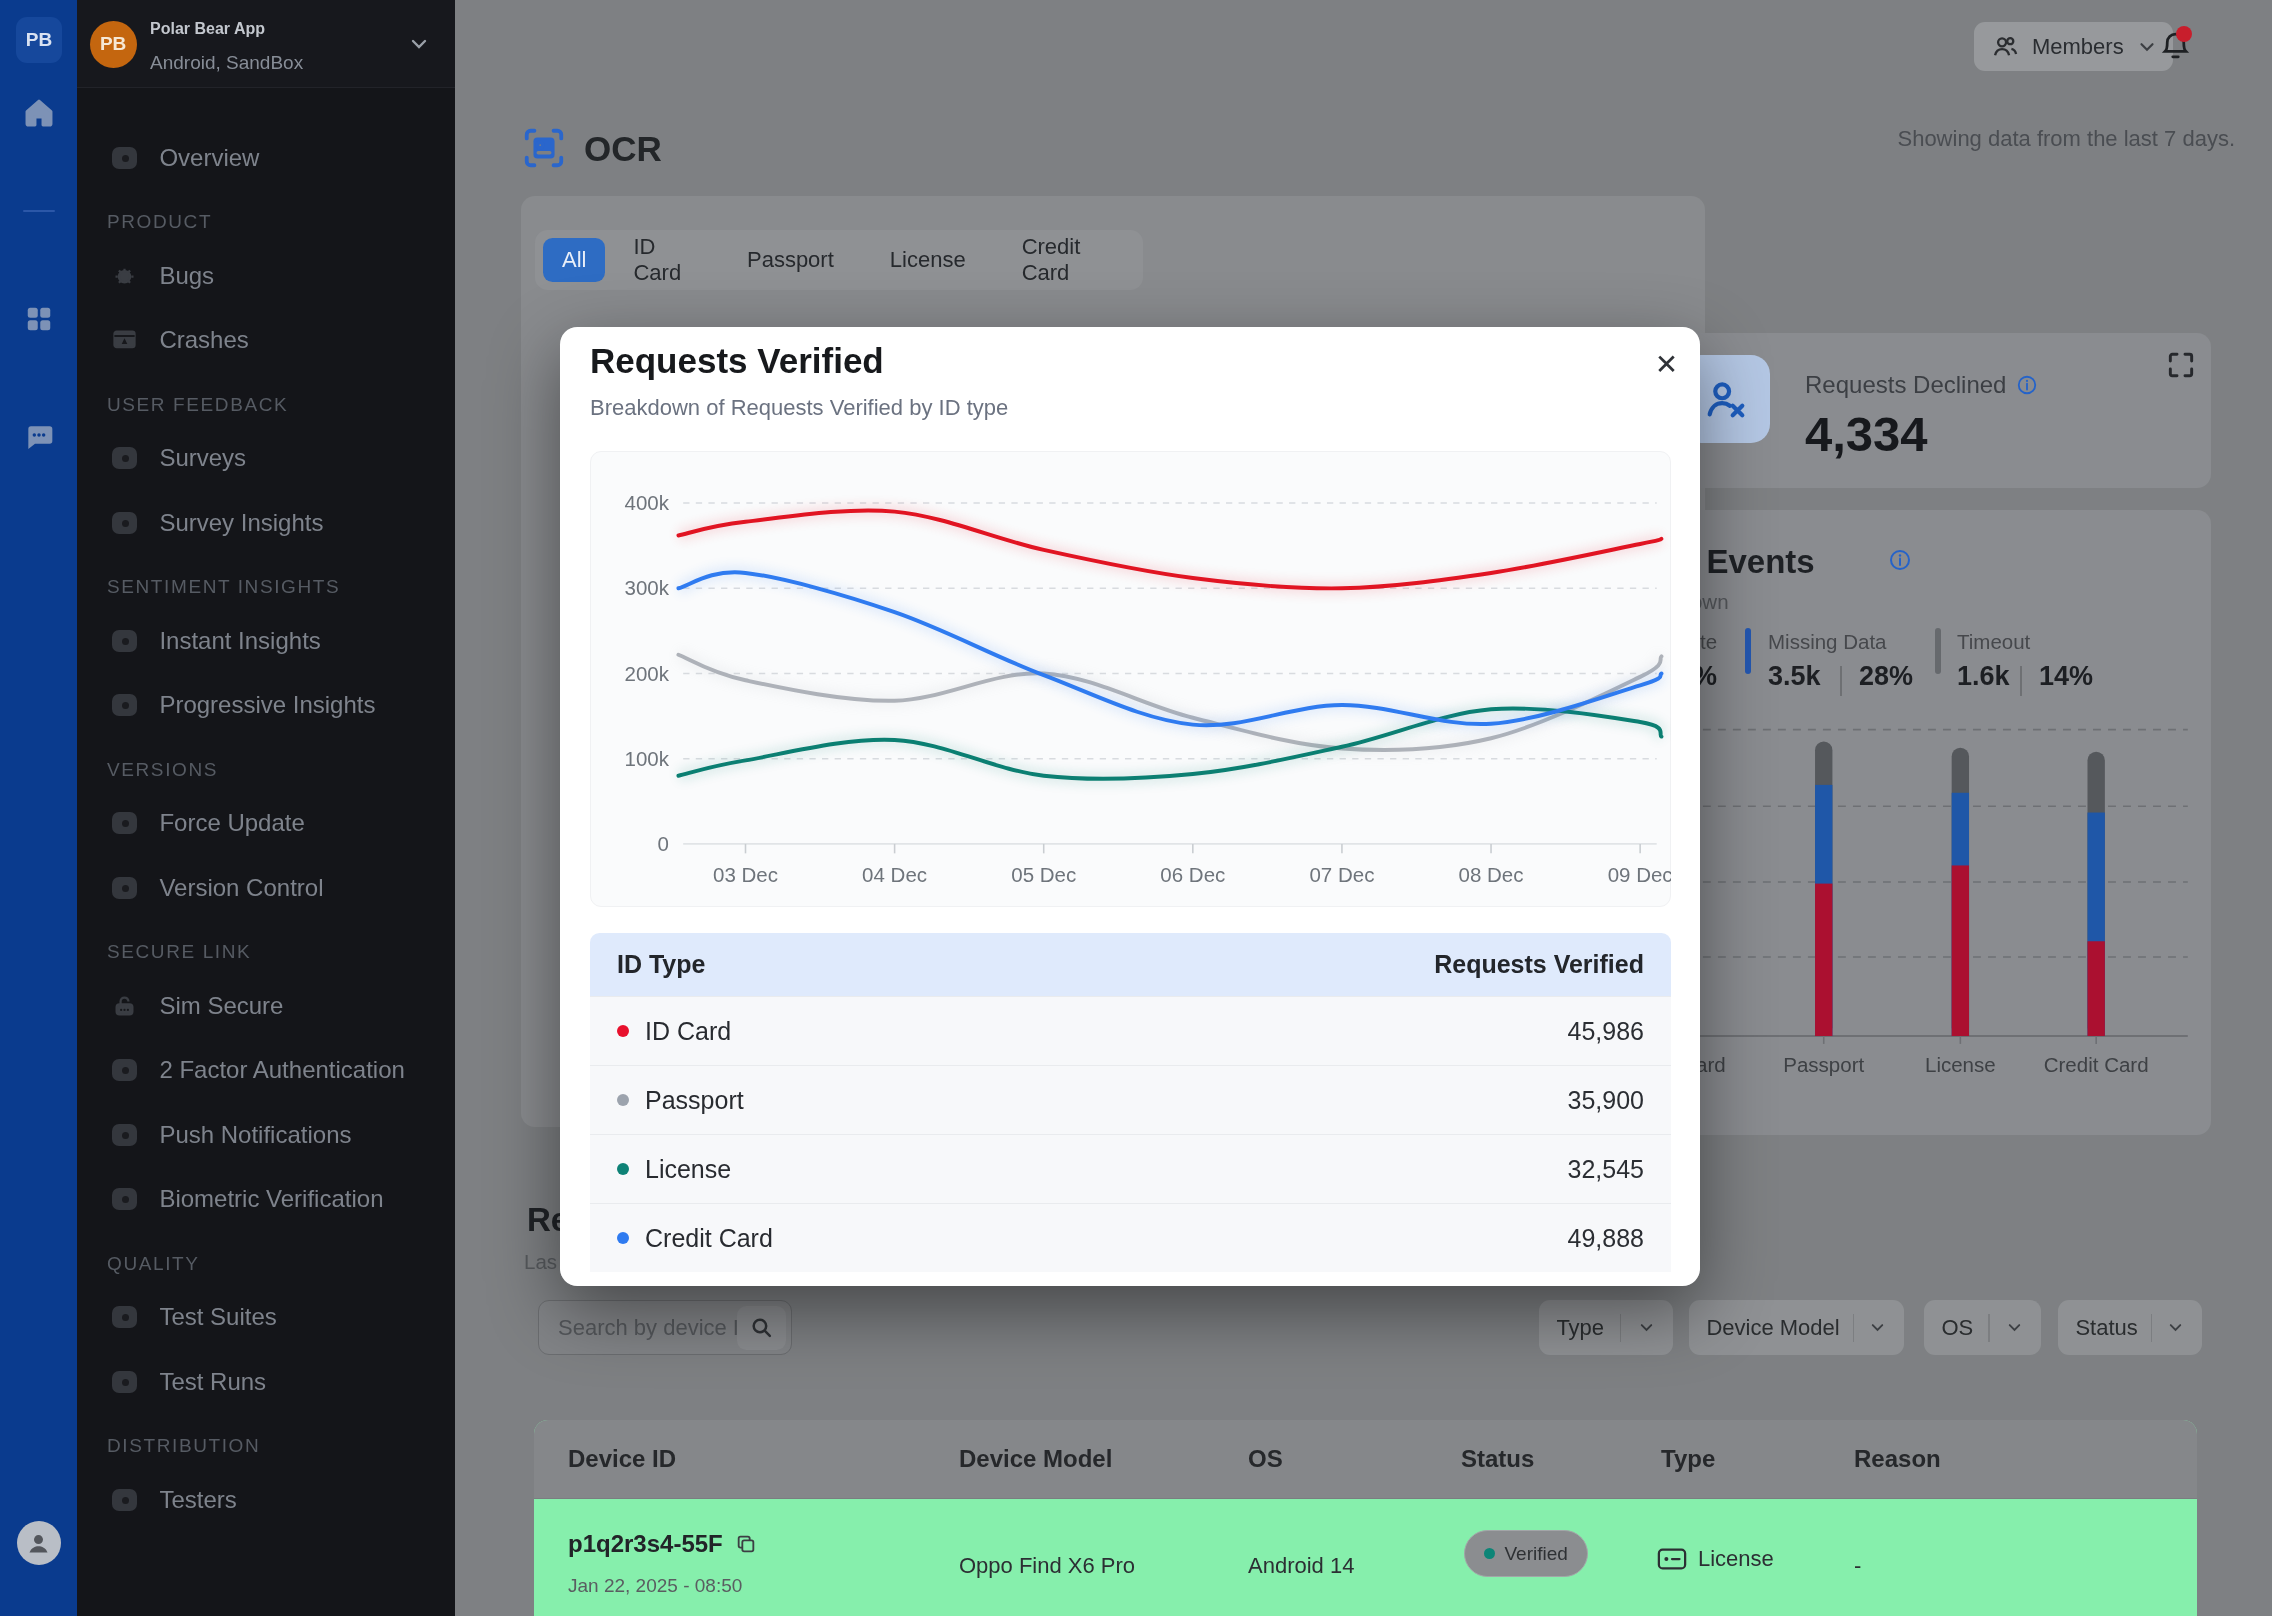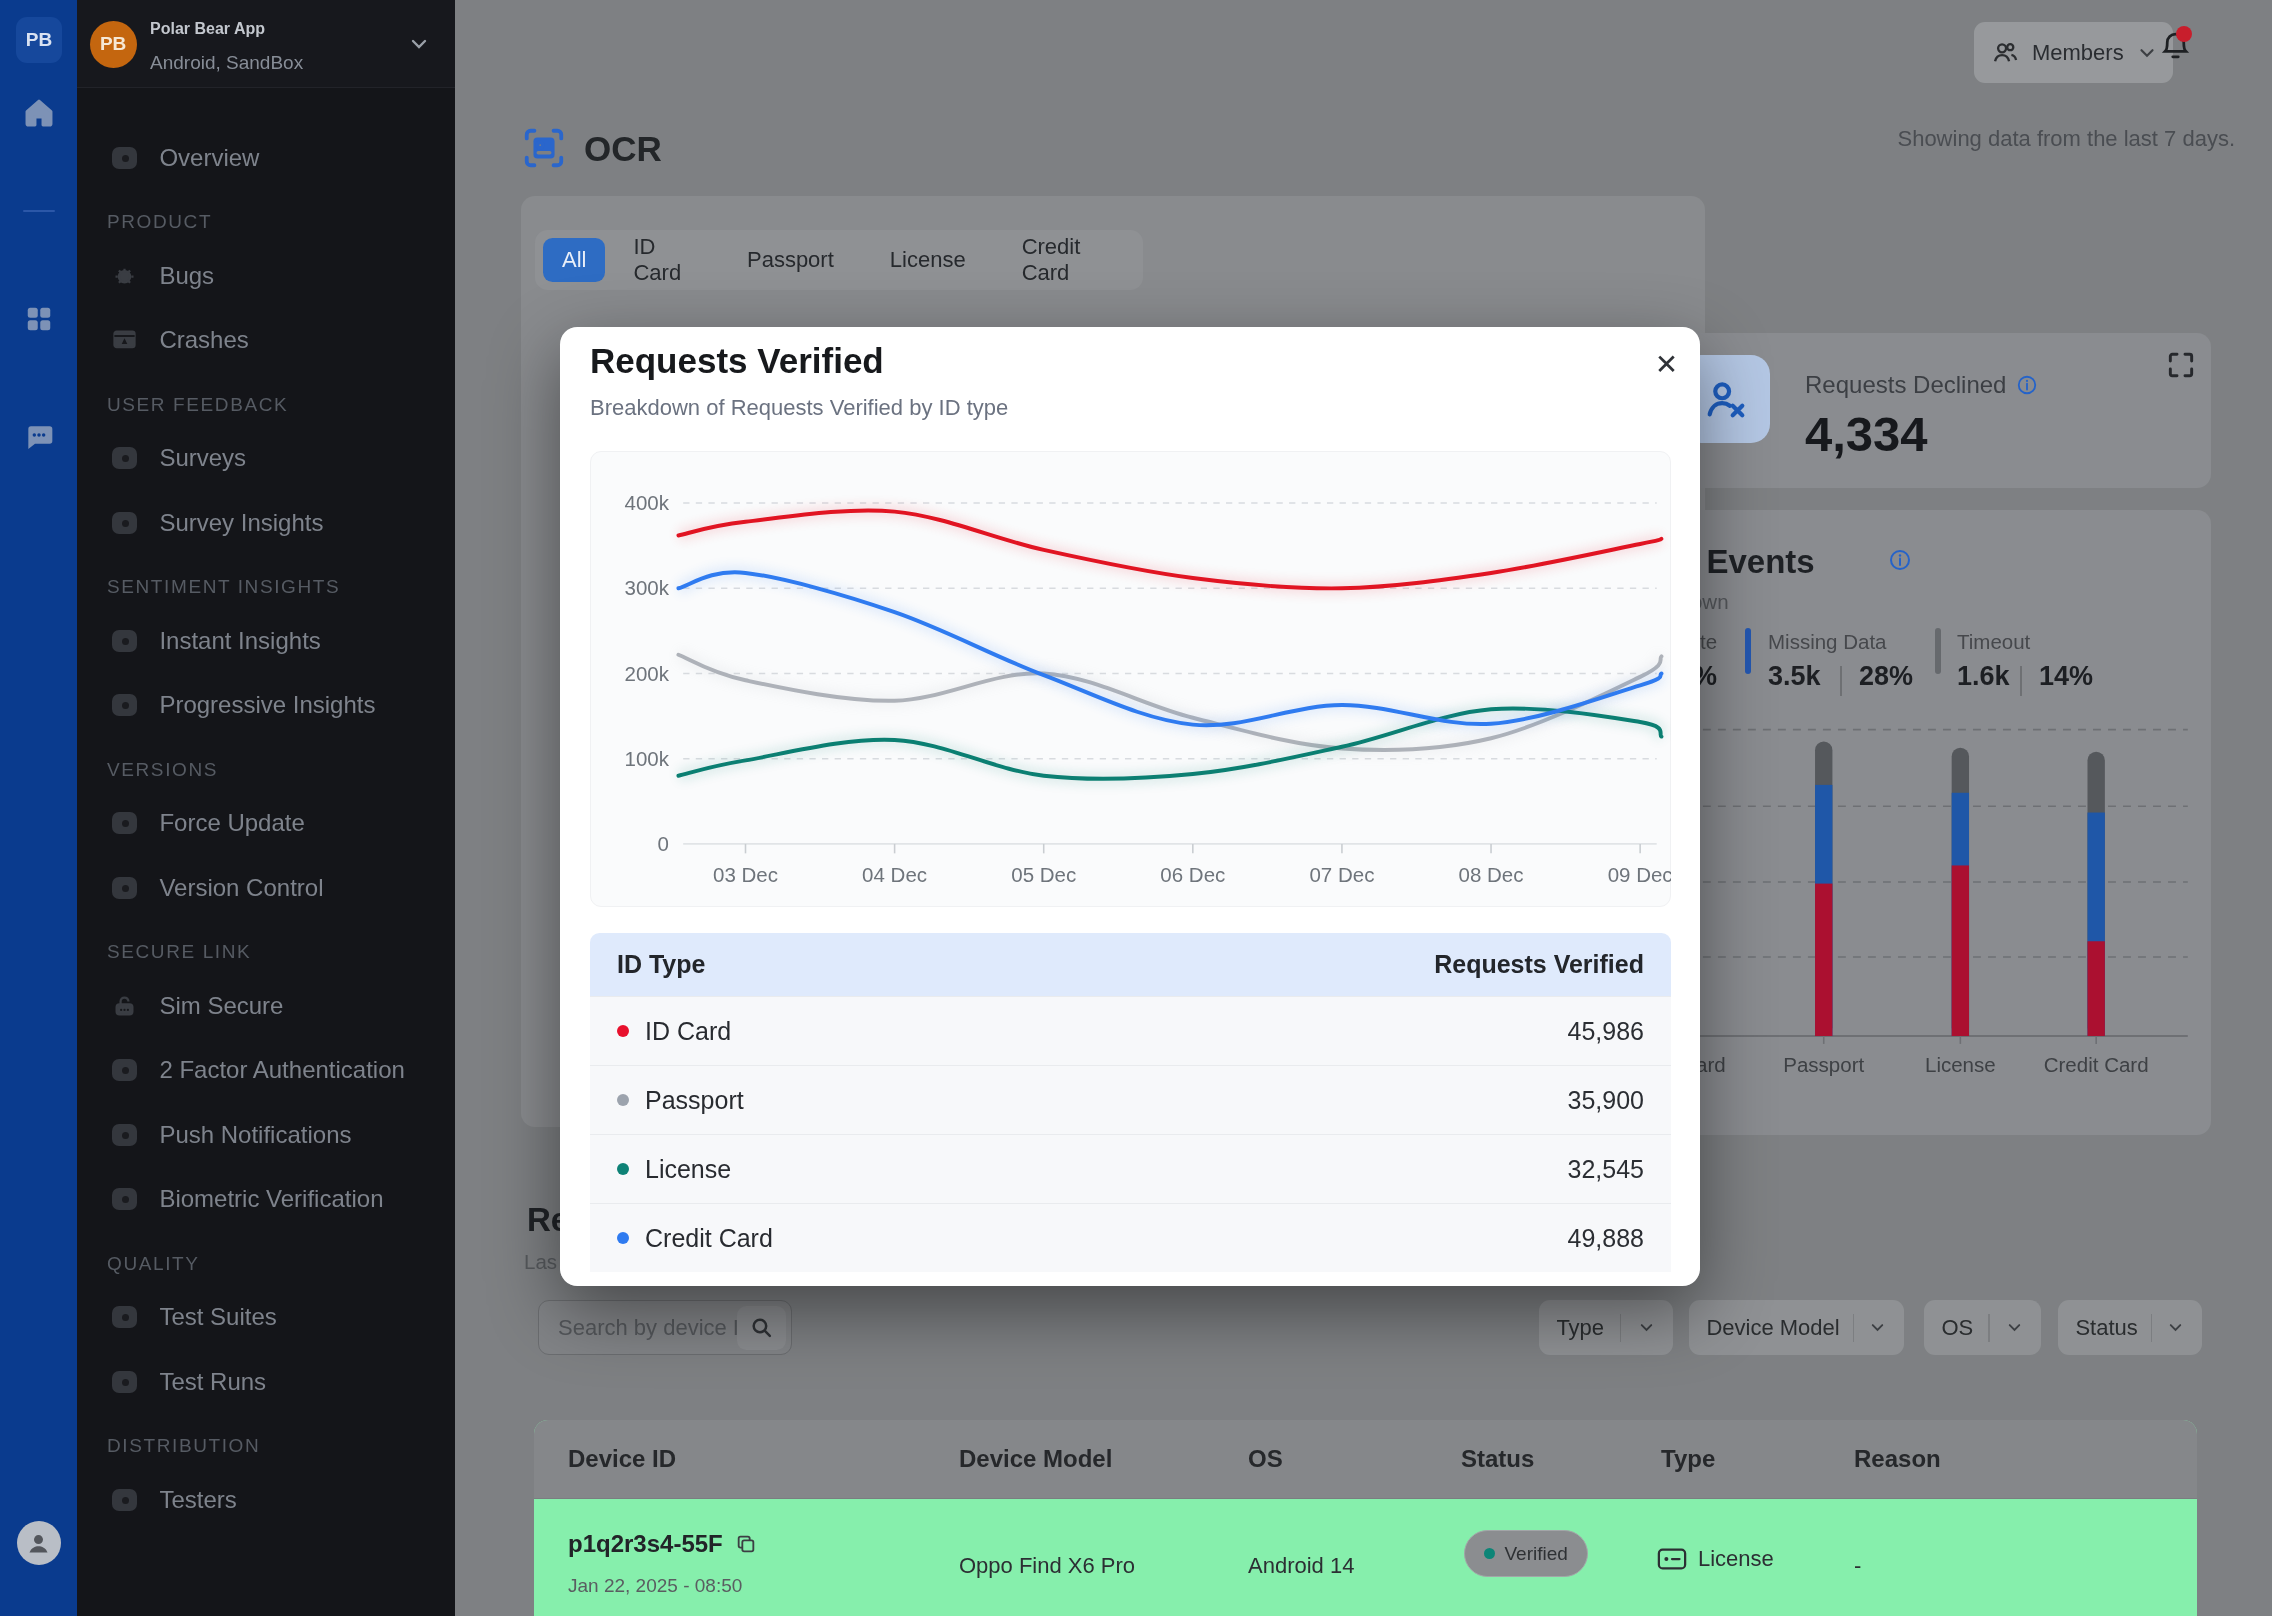--- a/index.html
+++ b/index.html
@@ -29,21 +29,21 @@
   .sb-item{height:47px;margin-top:17.4px;display:flex;align-items:center;cursor:pointer;}
   .sb-item:first-child{margin-top:0;}
   .sb-section{height:32px;margin:25px 0 -3.2px 0;display:flex;align-items:center;
               font-size:19px;letter-spacing:1.6px;color:#565b63;}
   .sb-ic{width:35px;height:32px;display:flex;align-items:center;justify-content:center;margin-right:17.4px;}
   .sb-generic{width:25px;height:22px;border-radius:7px;background:#34373d;position:relative;}
   .sb-generic:after{content:"";position:absolute;left:9.5px;top:8px;width:7px;height:7px;border-radius:50%;background:#1a1b1f;}
   .sb-label{font-size:24px;color:#7e838c;}
 
   
-  .members-btn{left:1974px;top:22px;width:199px;height:61px;border-radius:11px;background:#97999c;
+  .members-btn{left:1974px;top:22px;width:199px;height:49px;border-radius:11px;background:#97999c;
                display:flex;align-items:center;gap:12.6px;padding:0 17.4px;cursor:pointer;}
   .members-label{font-size:22px;color:#2a2d31;}
   .bell{left:2153px;top:24px;width:44px;height:44px;display:flex;align-items:center;justify-content:center;cursor:pointer;}
   .bell-dot{position:absolute;right:4.7px;top:1.6px;width:16px;height:16px;border-radius:50%;background:#c81e2c;}
 
   
   .ocr-ic{left:521px;top:125px;width:46px;height:46px;}
   .page-title{left:584px;top:129px;font-size:35px;font-weight:700;color:#232629;}
   .range-note{right:38px;top:126px;font-size:22px;color:#4a4d52;}
 

